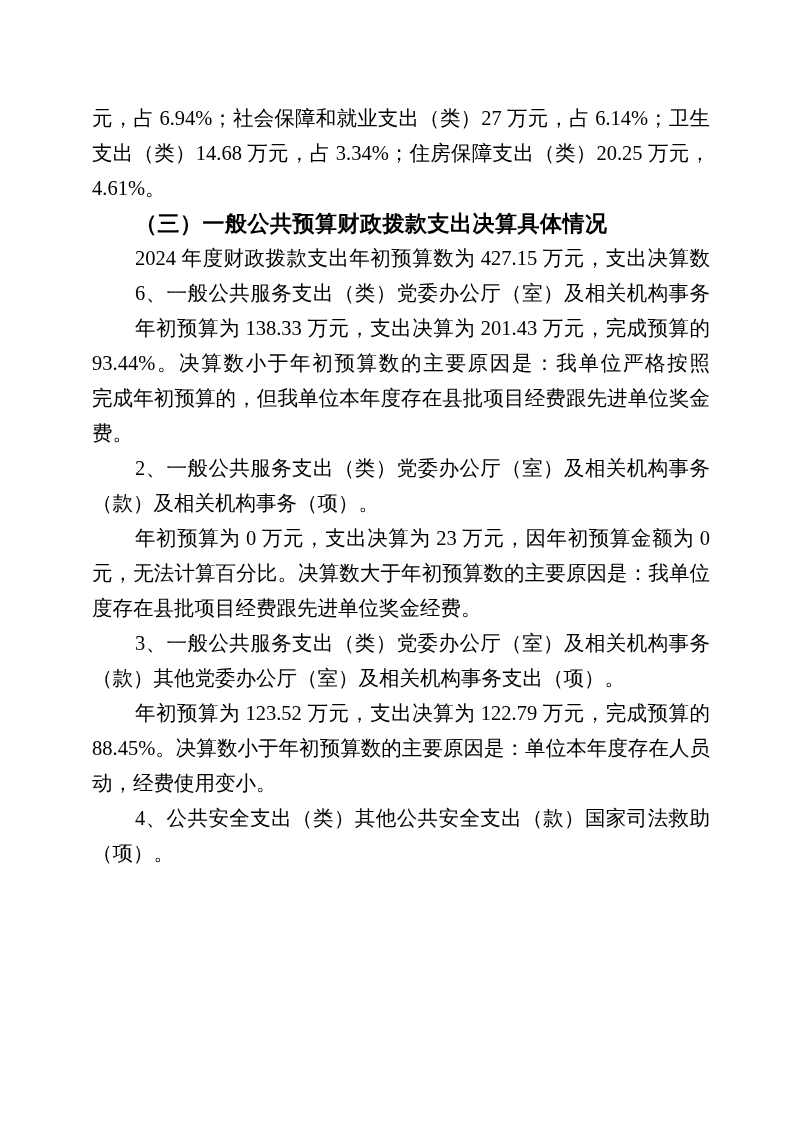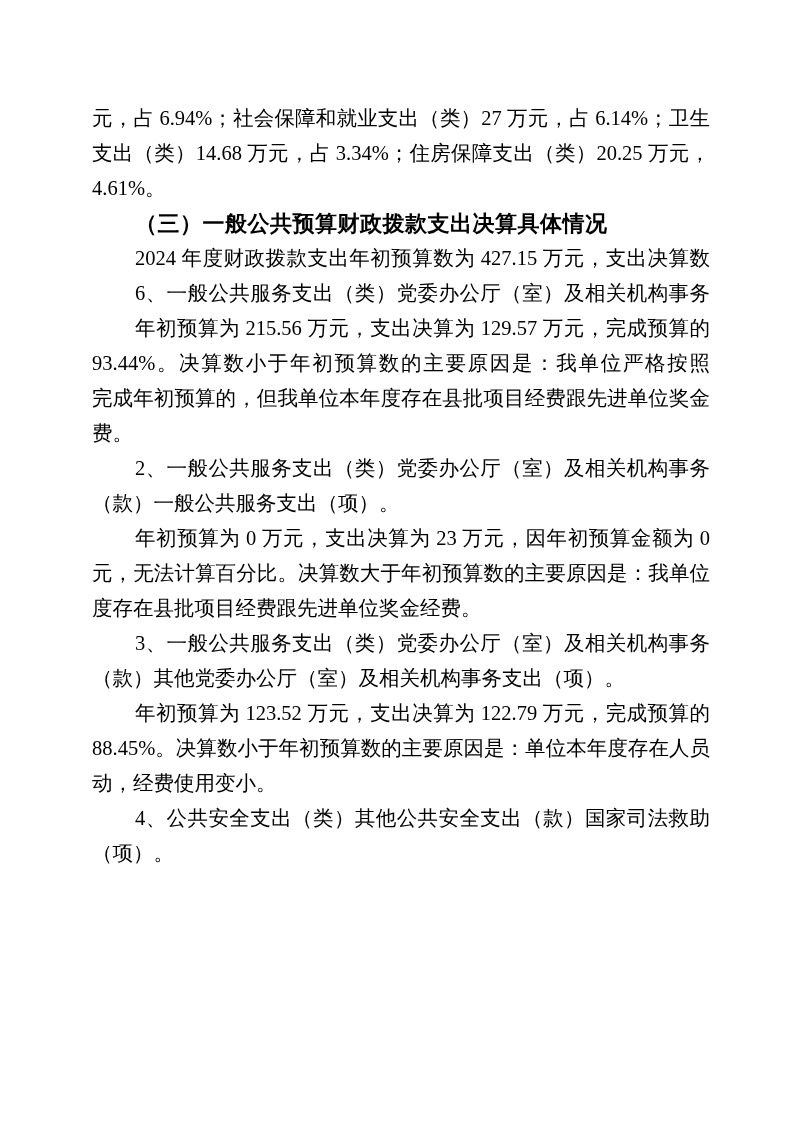--- a/index.html
+++ b/index.html
@@ -49,26 +49,26 @@
 
 <div class="page">
   <div class="doc-body">
 
   <div class="line">元，占 6.94%；社会保障和就业支出（类）27 万元，占 6.14%；卫生健康</div>
       <div class="line">支出（类）14.68 万元，占 3.34%；住房保障支出（类）20.25 万元，占</div>
       <div class="line final">4.61%。</div>
       <div class="line heading indent final">（三）一般公共预算财政拨款支出决算具体情况</div>
       <div class="line indent">2024 年度财政拨款支出年初预算数为 427.15 万元，支出决算数为</div>
       <div class="line indent">6、一般公共服务支出（类）党委办公厅（室）及相关机构事务</div>
-      <div class="line indent">年初预算为 215.56 万元，支出决算为 129.57 万元，完成预算的</div>
+      <div class="line indent">年初预算为 138.33 万元，支出决算为 201.43 万元，完成预算的</div>
       <div class="line">93.44%。决算数小于年初预算数的主要原因是：我单位严格按照 2024 年</div>
       <div class="line">完成年初预算的，但我单位本年度存在县批项目经费跟先进单位奖金经</div>
       <div class="line final">费。</div>
       <div class="line indent">2、一般公共服务支出（类）党委办公厅（室）及相关机构事务</div>
-      <div class="line final">（款）一般公共服务支出（项）。</div>
+      <div class="line final">（款）及相关机构事务（项）。</div>
       <div class="line indent">年初预算为 0 万元，支出决算为 23 万元，因年初预算金额为 0 万</div>
       <div class="line">元，无法计算百分比。决算数大于年初预算数的主要原因是：我单位本年</div>
       <div class="line final">度存在县批项目经费跟先进单位奖金经费。</div>
       <div class="line indent">3、一般公共服务支出（类）党委办公厅（室）及相关机构事务</div>
       <div class="line final">（款）其他党委办公厅（室）及相关机构事务支出（项）。</div>
       <div class="line indent">年初预算为 123.52 万元，支出决算为 122.79 万元，完成预算的</div>
       <div class="line">88.45%。决算数小于年初预算数的主要原因是：单位本年度存在人员调</div>
       <div class="line final">动，经费使用变小。</div>
       <div class="line indent">4、公共安全支出（类）其他公共安全支出（款）国家司法救助支出</div>
       <div class="line final">（项）。</div>

